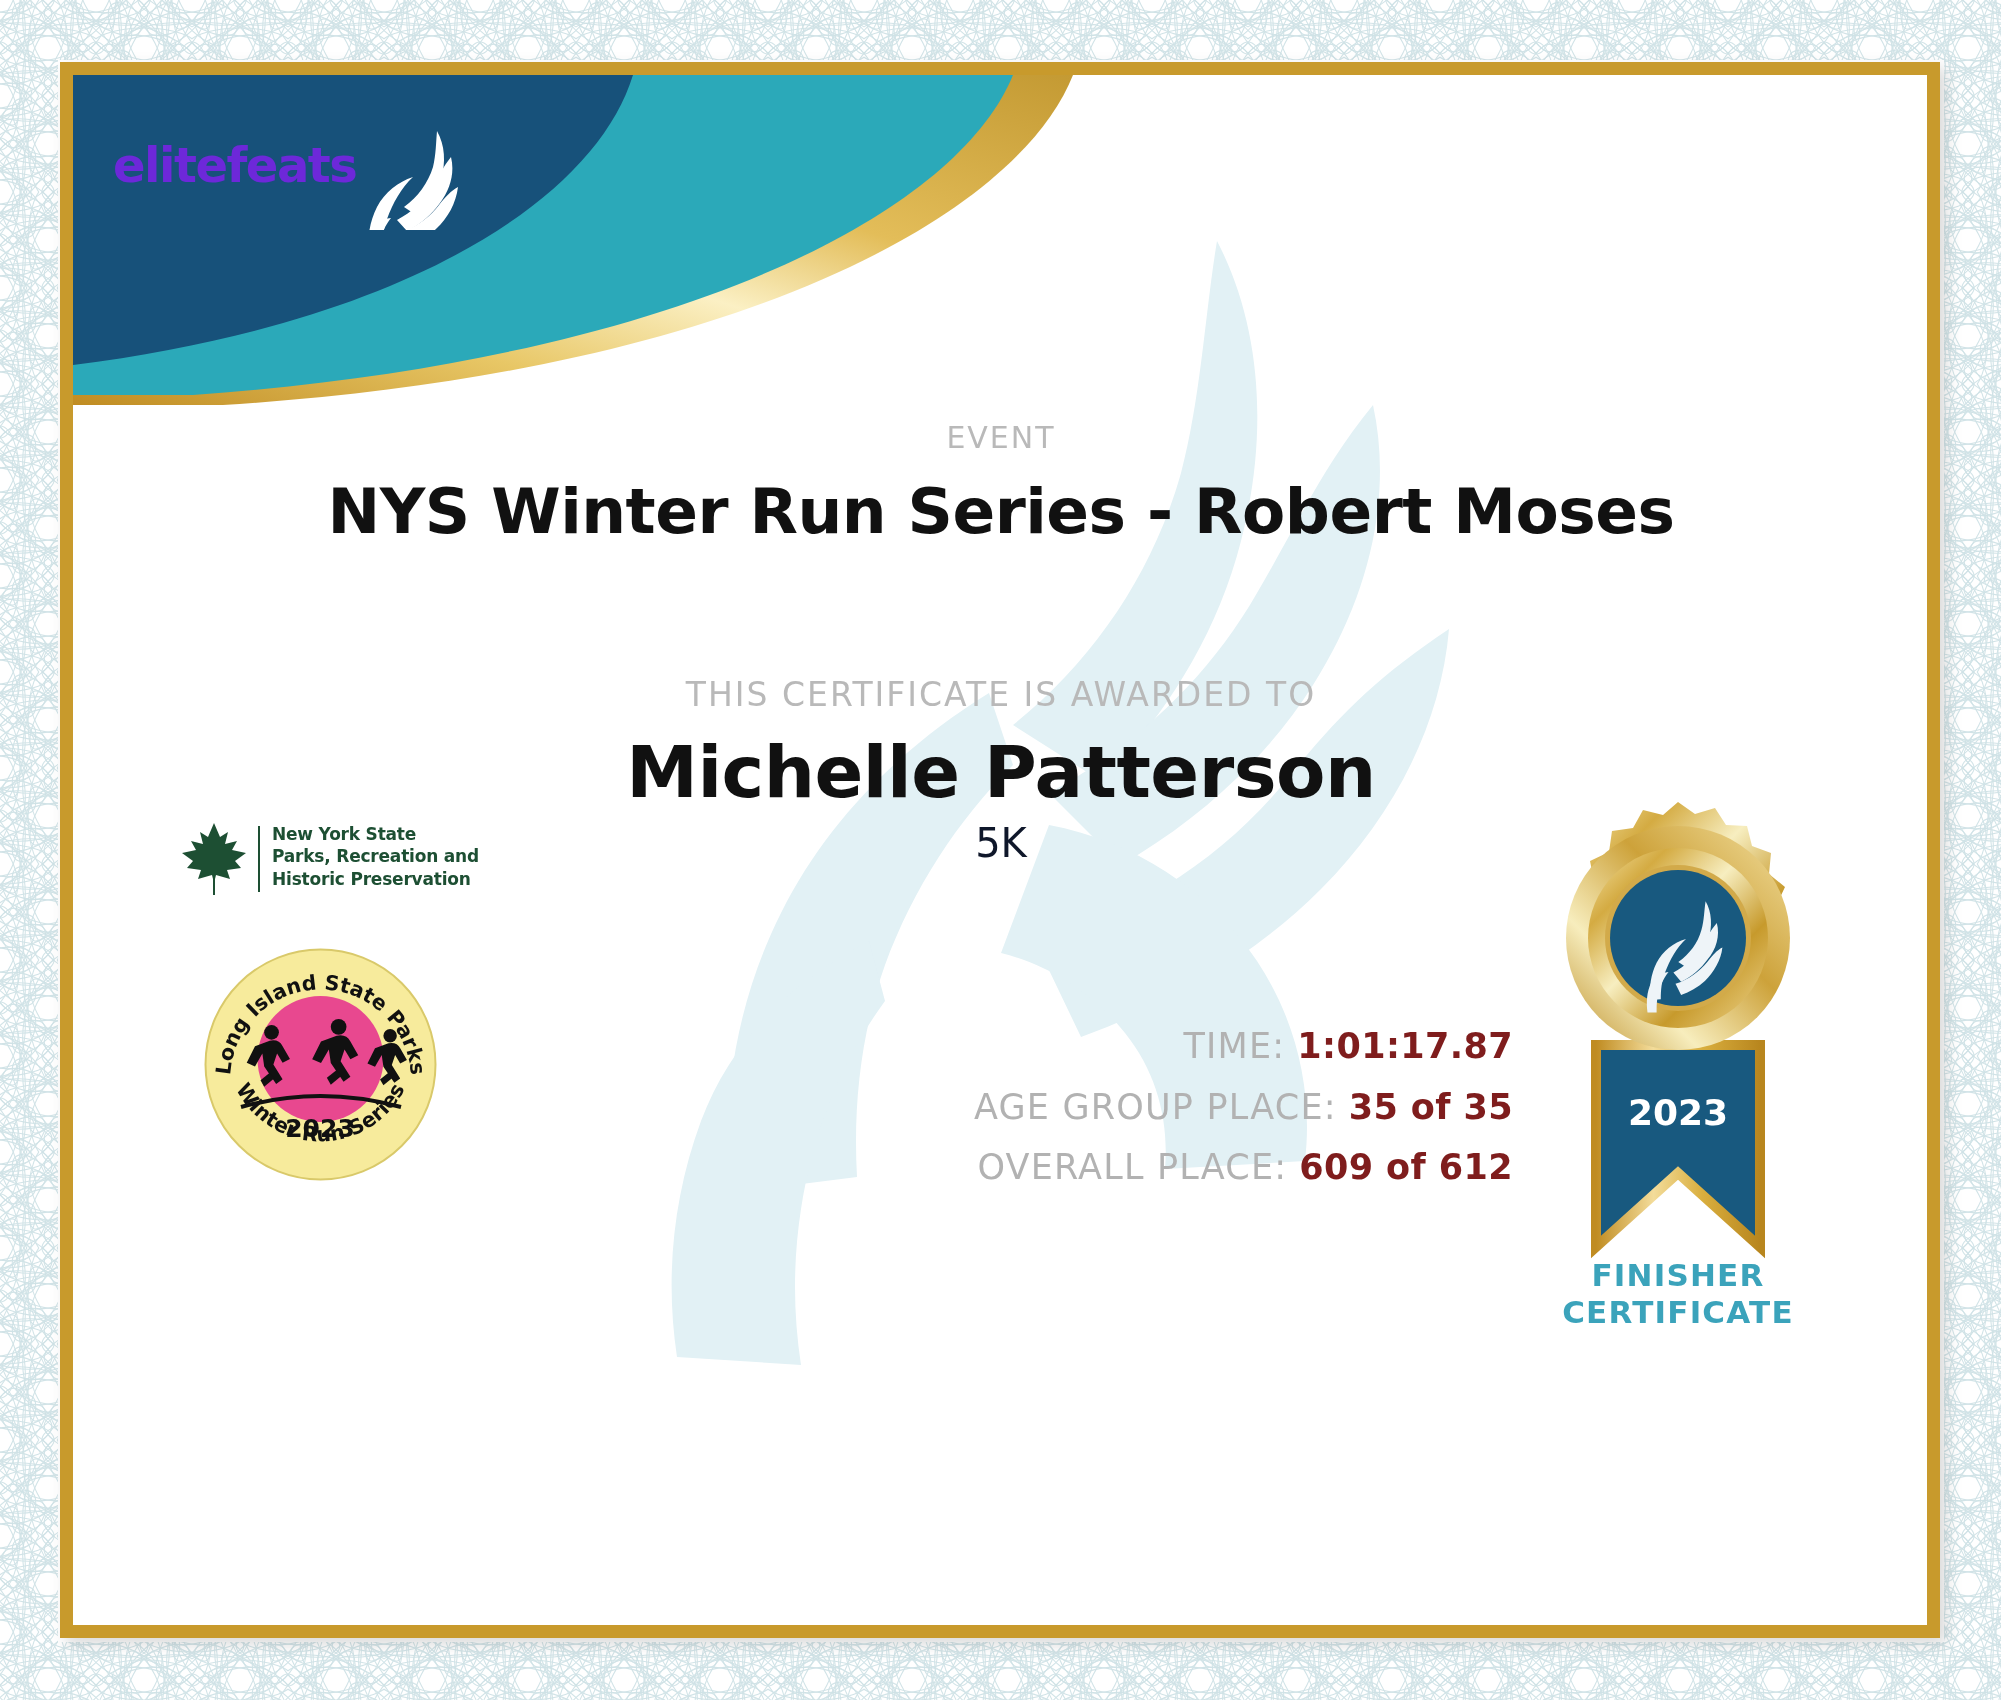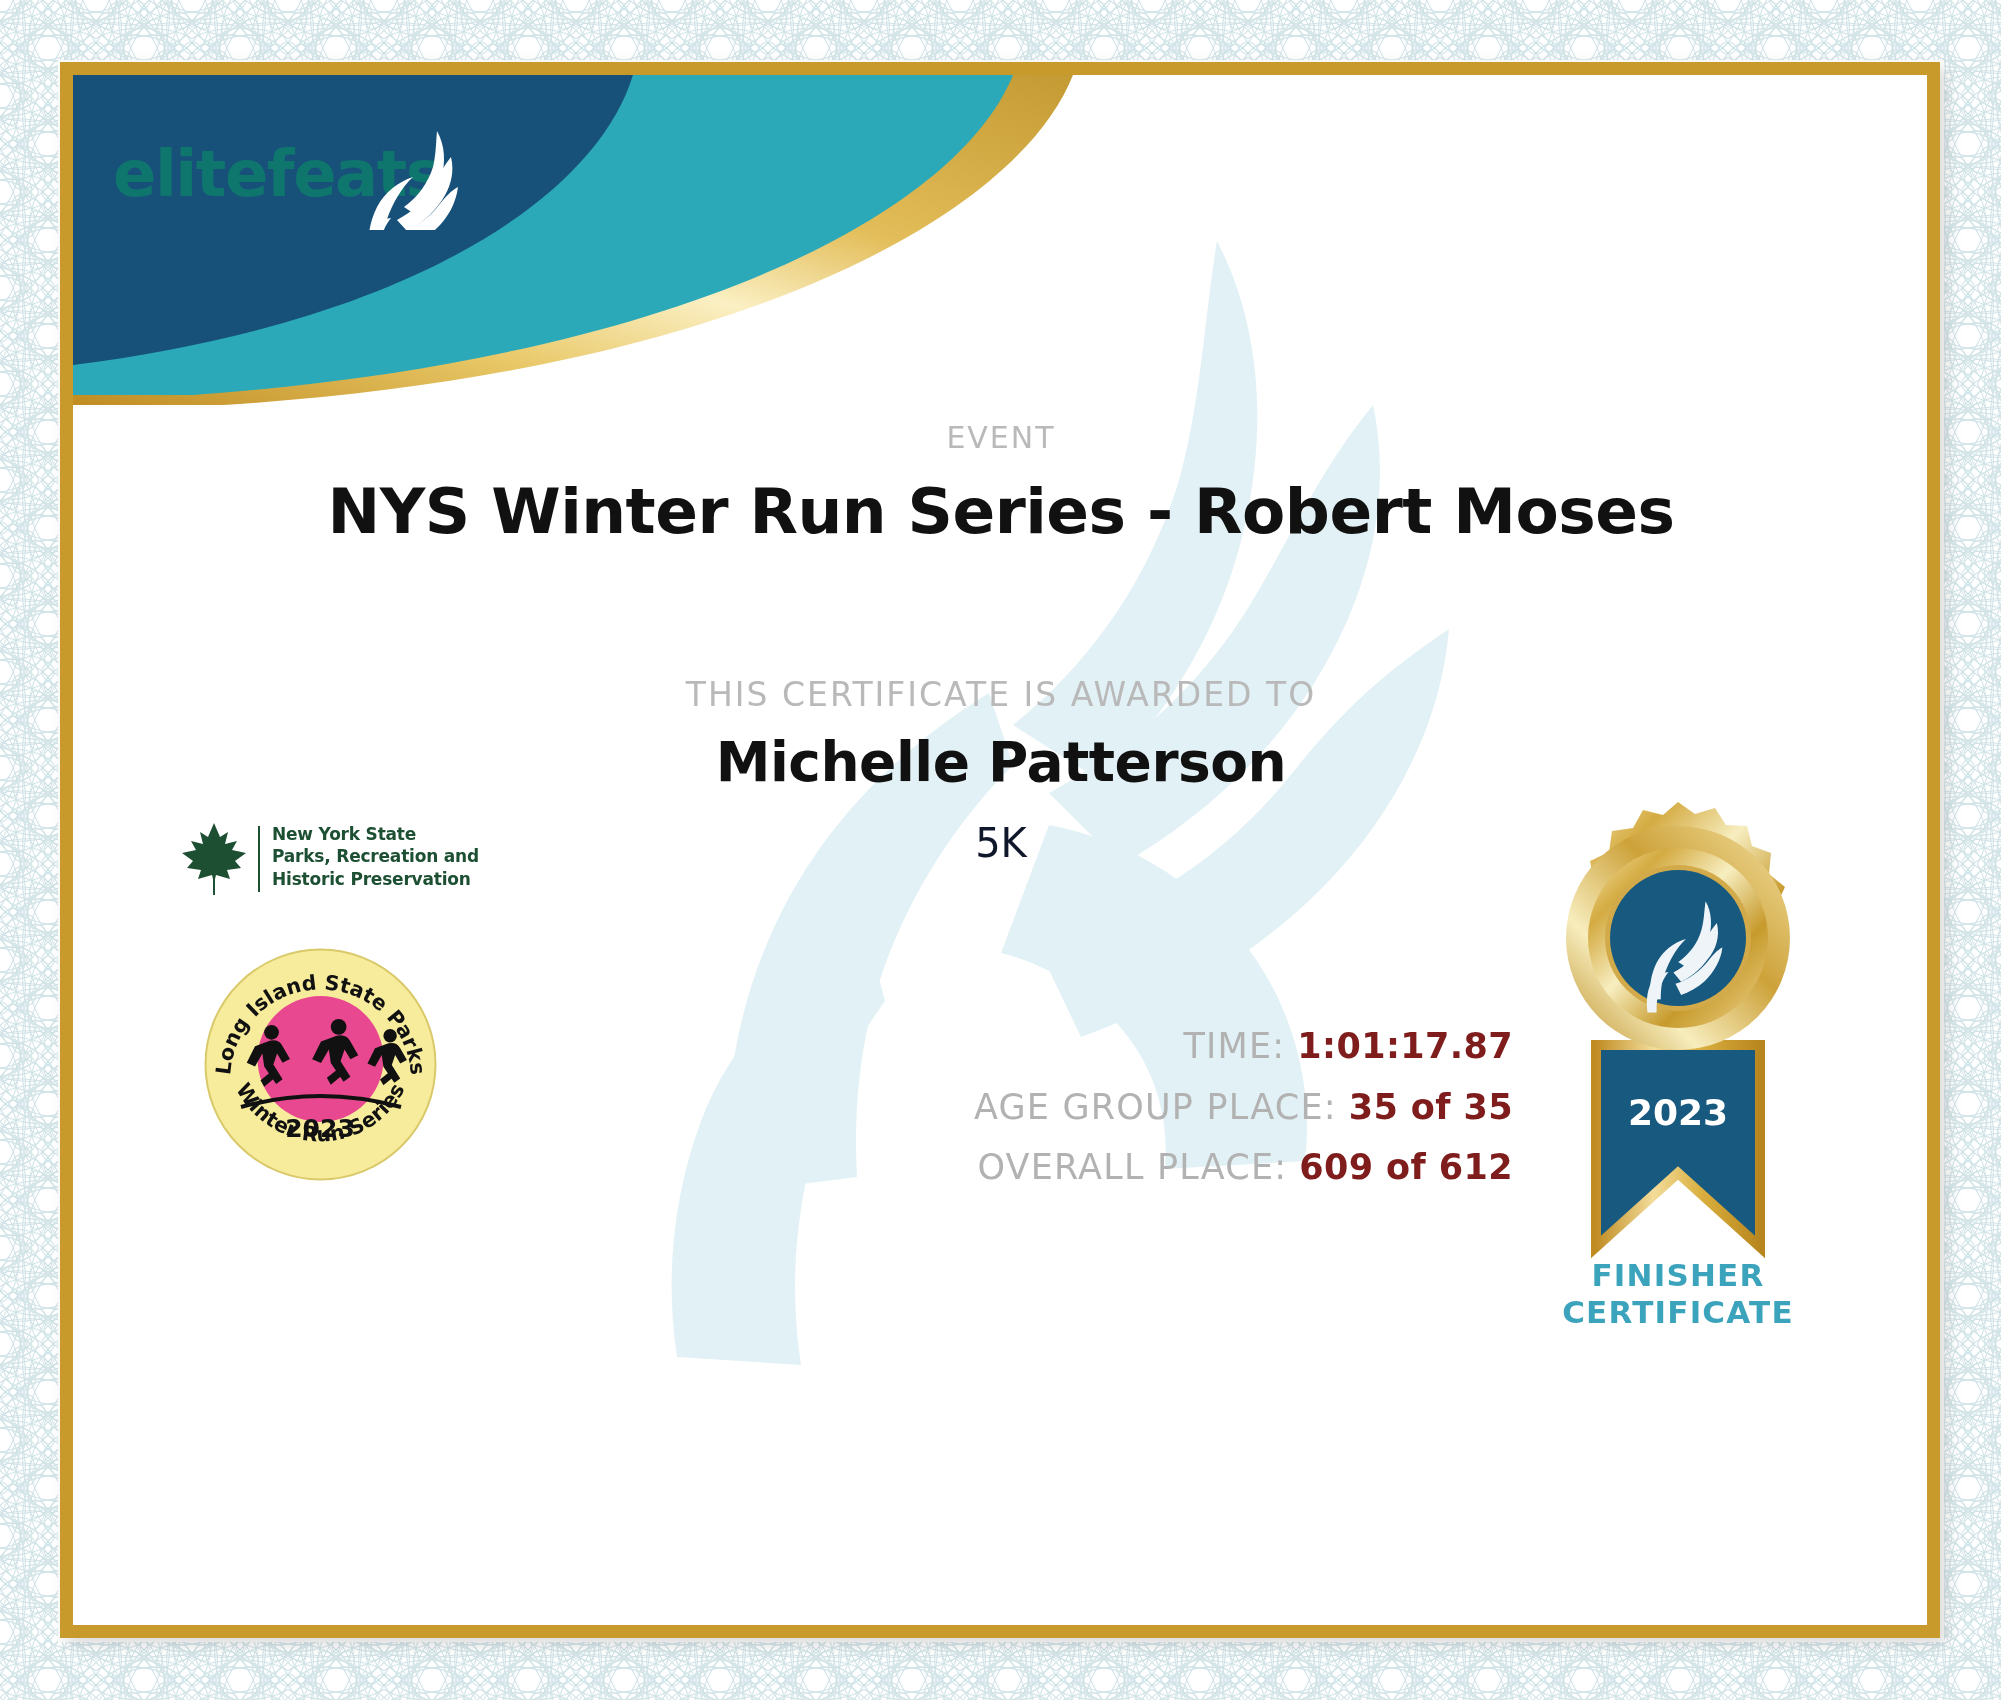--- a/index.html
+++ b/index.html
@@ -75,24 +75,24 @@
     left: 40px;
     top: 52px;
     width: 360px;
     height: 110px;
   }
   #logo-word {
     position: absolute;
     left: 0;
     top: 10px;
     font-family: "DejaVu Sans", sans-serif;
-    font-size: 64px;
+    font-size: 48px;
     font-weight: 700;
     letter-spacing: -1.5px;
-    color: #0f766e;
+    color: #6d28d9;
   }
   #logo-wing {
     position: absolute;
     left: 248px;
     top: -2px;
     width: 100px;
     height: 105px;
   }
 
   
@@ -129,21 +129,21 @@
     width: 1856px;
     font-size: 33px;
   }
   #recipient-name {
     position: absolute;
     left: 0;
     top: 655px;
     width: 1856px;
     text-align: center;
     font-family: "DejaVu Sans", sans-serif;
-    font-size: 55px;
+    font-size: 72px;
     font-weight: 700;
     color: #111111;
     letter-spacing: -0.5px;
   }
   #distance {
     position: absolute;
     left: 0;
     top: 745px;
     width: 1856px;
     text-align: center;

